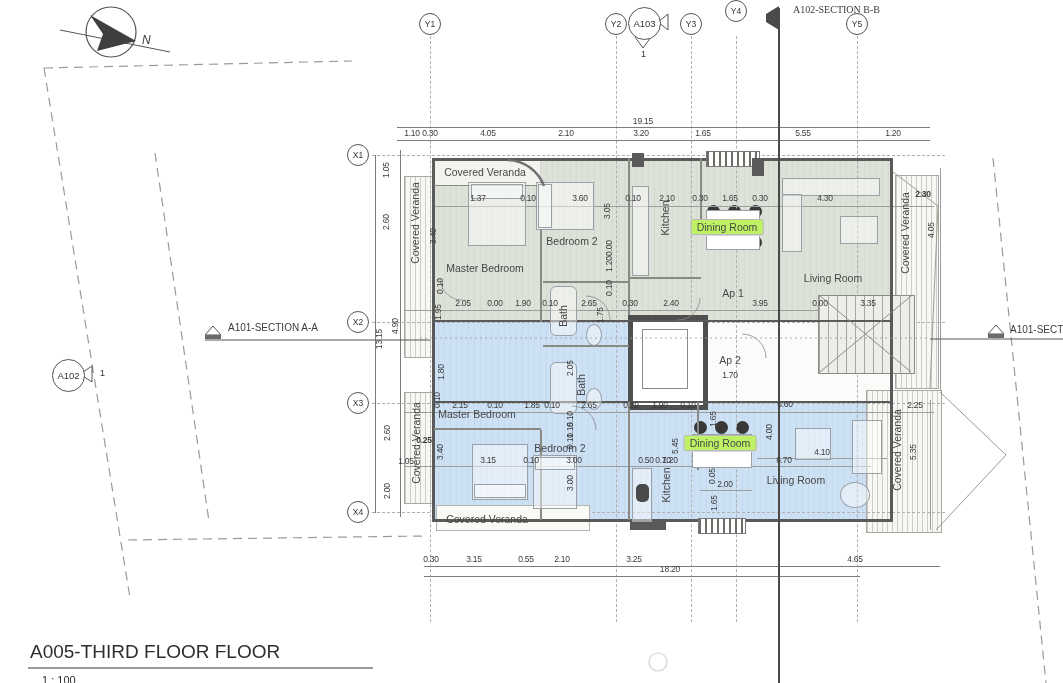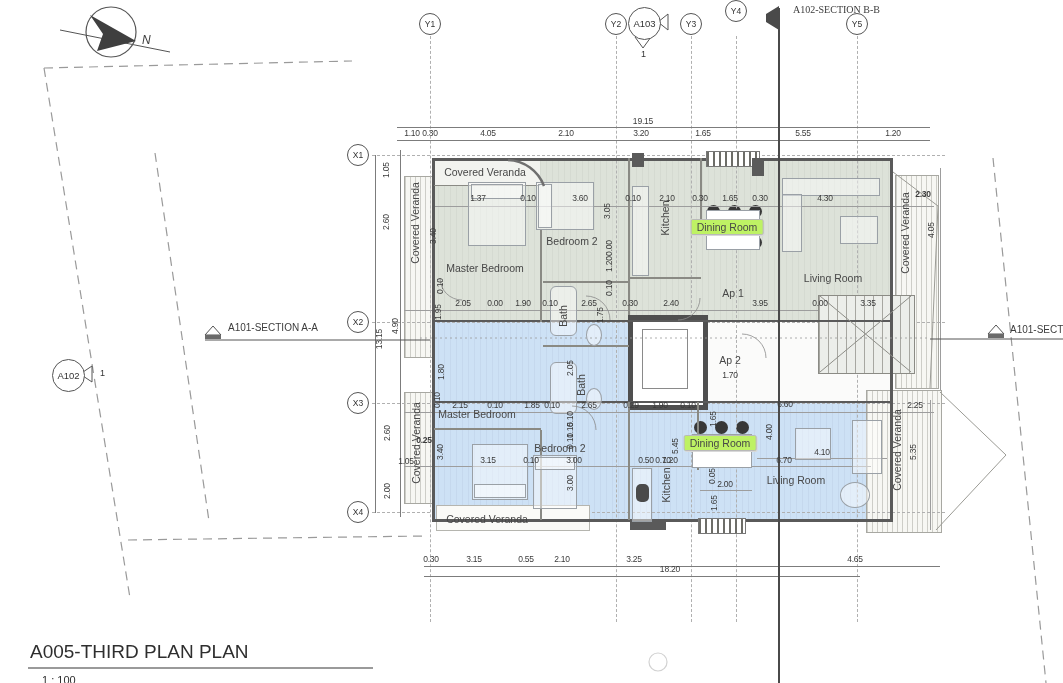--- a/index.html
+++ b/index.html
@@ -211,21 +211,21 @@
     <span>A103</span>
   </div>
   <div class="callout-num" style="left:641px;top:49px;">1</div>
   <div class="callout" style="left:52px;top:359px;width:31px;height:31px;">
     <span>A102</span>
   </div>
   <div class="callout-num" style="left:100px;top:368px;">1</div>
 
   <div class="sectext" style="left:142px;top:33px;font-size:12px;font-style:italic;">N</div>
 
-  <div id="title">A005-THIRD PLAN PLAN</div>
+  <div id="title">A005-THIRD FLOOR FLOOR</div>
   <div id="title-rule"></div>
   <div id="scale">1 : 100</div>
 
   <div id="gen">
       <span class="dash-v" style="left: 430px; top: 36px; height: 586px;"></span>
       <span class="gc" style="left: 419px; top: 13px;">Y1</span>
       <span class="dash-v" style="left: 616px; top: 36px; height: 586px;"></span>
       <span class="gc" style="left: 605px; top: 13px;">Y2</span>
       <span class="dash-v" style="left: 691px; top: 36px; height: 586px;"></span>
       <span class="gc" style="left: 680px; top: 13px;">Y3</span>

